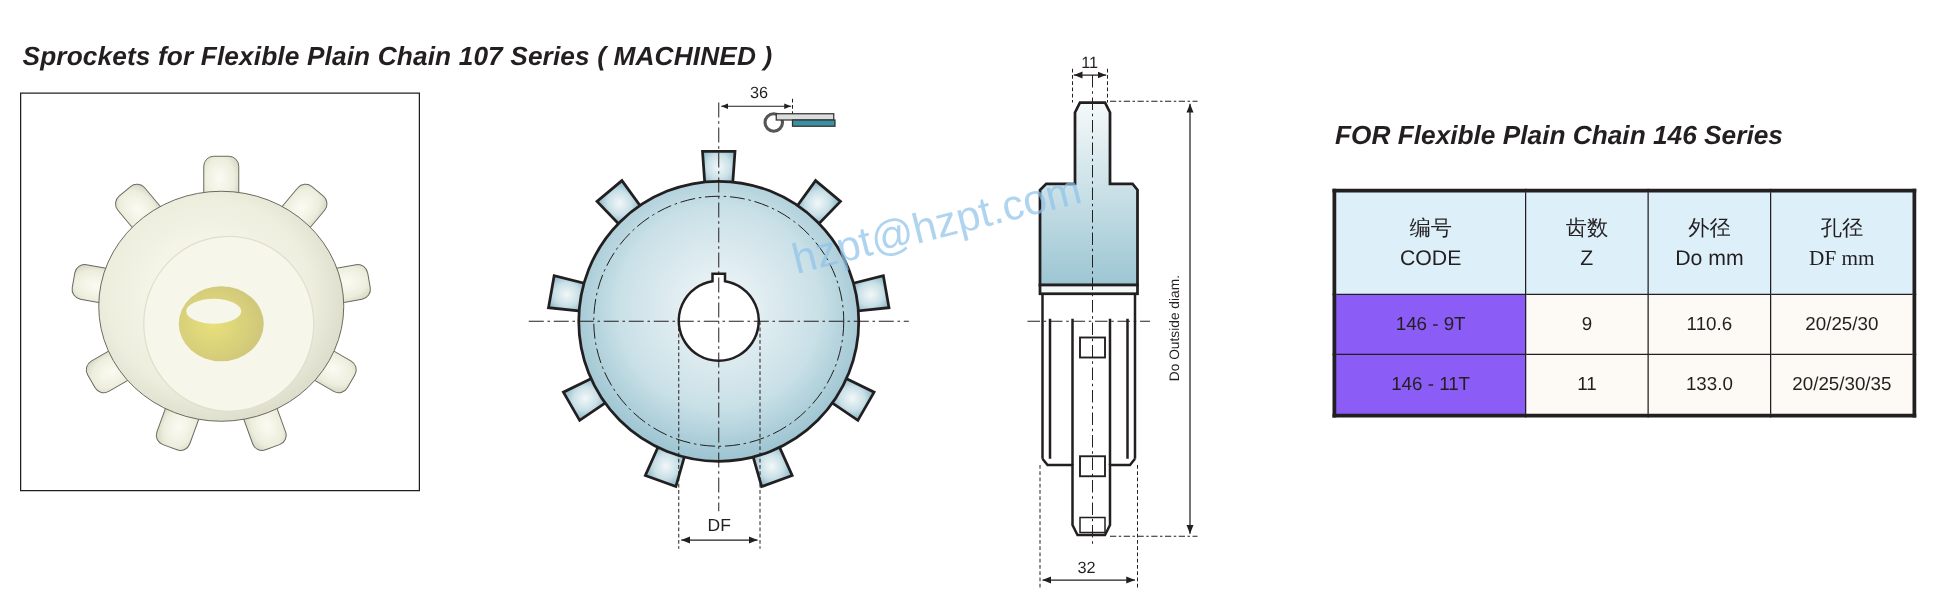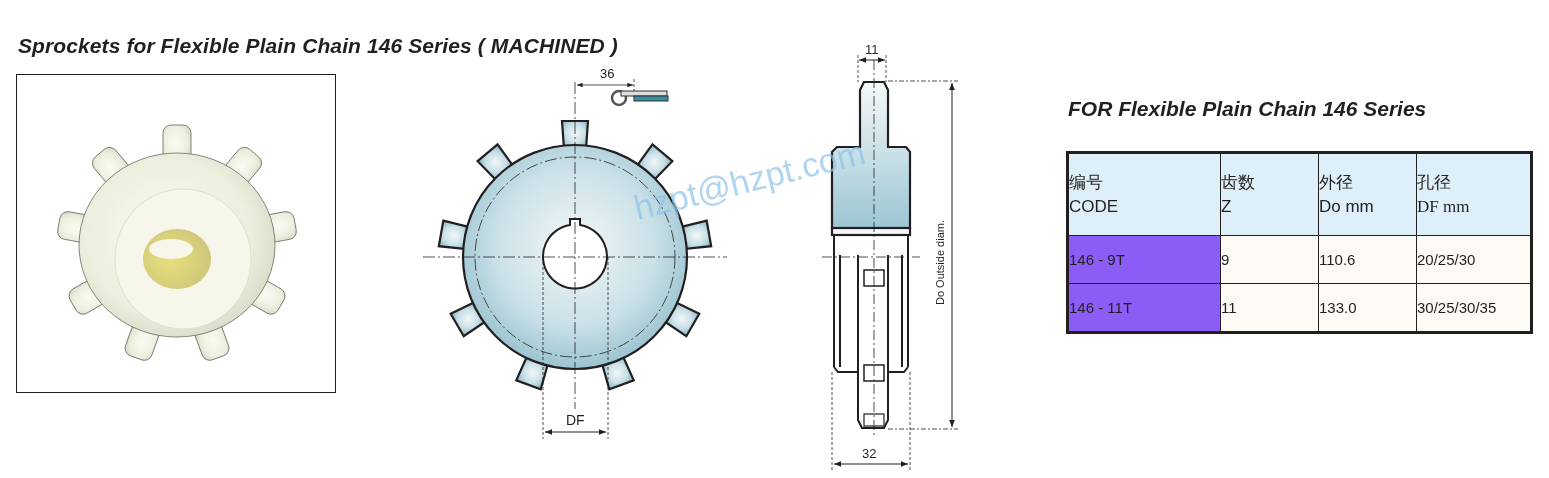--- a/index.html
+++ b/index.html
@@ -8,37 +8,37 @@
   .title { position:absolute; left:18px; top:34px; font-size:21px; font-weight:bold;
            font-style:italic; letter-spacing:0.1px; white-space:nowrap; }
   .photo-frame { position:absolute; left:16px; top:74px; width:320px; height:319px;
                  border:1px solid #231f20; box-sizing:border-box; background:#fff; }
   .photo-frame svg { position:absolute; left:0; top:0; }
   .drawing { position:absolute; left:0; top:0; }
   .table-title { position:absolute; left:1068px; top:97px; font-size:21px; font-weight:bold;
                  font-style:italic; white-space:nowrap; }
   table.spec { position:absolute; left:1066px; top:151px; border-collapse:collapse;
                border:3px solid #231f20; font-size:15px; }
-  table.spec th, table.spec td { border:1px solid #231f20; text-align:left;
+  table.spec th, table.spec td { border:1px solid #231f20; text-align:center;
                font-weight:normal; color:#231f20; padding:0; }
   table.spec th { background:#ddf0fa; height:81px; font-size:17px; line-height:24px; }
   table.spec td { background:#fdfaf5; height:47px; }
   table.spec td.code { background:#8b5cf6; }
   .c1 { width:151px; } .c2 { width:97px;margin-top:24px; } .c3 { width:97px; } .c4 { width:113px;font-family:Liberation Serif, serif; }
   .watermark { position:absolute; left:630px; top:190px; font-size:34px; color:#8ec3ea;
                opacity:0.7; transform:rotate(-14deg); transform-origin:left top;
                white-space:nowrap; }
   .dim { position:absolute; font-size:13px; color:#231f20; }
   .dim-v { position:absolute; font-size:11px; color:#231f20; transform:rotate(-90deg);
            transform-origin:left top; white-space:nowrap; }
 </style>
 </head>
 <body>
 
-<div class="title">Sprockets for Flexible Plain Chain 146 Series ( MACHINED )</div>
+<div class="title">Sprockets for Flexible Plain Chain 107 Series ( MACHINED )</div>
 
 <div class="photo-frame">
   <svg width="318" height="317" viewBox="0 0 318 317">
     <defs>
       <radialGradient id="nyl" cx="45%" cy="45%" r="60%">
         <stop offset="0%" stop-color="#fbfbf3"></stop>
         <stop offset="70%" stop-color="#eeeede"></stop>
         <stop offset="100%" stop-color="#d9d9c8"></stop>
       </radialGradient>
       <radialGradient id="hole" cx="40%" cy="50%" r="60%">
@@ -168,16 +168,16 @@
     <tr>
       <td class="code">146 - 9T</td>
       <td>9</td>
       <td>110.6</td>
       <td>20/25/30</td>
     </tr>
     <tr>
       <td class="code">146 - 11T</td>
       <td>11</td>
       <td>133.0</td>
-      <td>30/25/30/35</td>
+      <td>20/25/30/35</td>
     </tr>
   </tbody>
 </table>
 
 </body></html>

